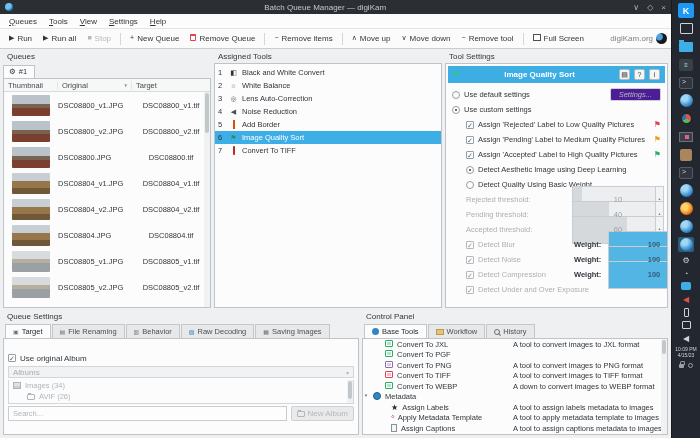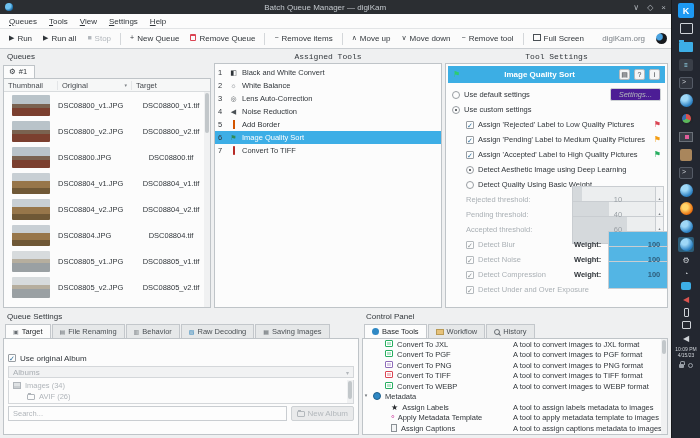--- a/index.html
+++ b/index.html
@@ -18,29 +18,29 @@
   .menubar { height:15px; background:#fcfcfc; border-bottom:1px solid #e2e4e6; display:flex; align-items:center; padding:0 4px; gap:2px; flex:none; }
   .menu-item { padding:1px 5px; display:inline-block; }
   .mn::first-letter { text-decoration:underline; }
   .toolbar { height:20px; background:#fbfbfb; border-bottom:1px solid #c9cdd1; display:flex; align-items:center; padding:0 4px; gap:1px; flex:none; }
   .tbtn { display:flex; gap:3px; padding:2px 5px; border-radius:2px; white-space:nowrap; }
   .tbtn .ic { font-size:7px; }
   .tbtn.disabled { color:#b2b7bc; }
   .sep { width:1px; height:12px; background:#d4d7da; margin:0 3px; }
   .trash { width:6px; height:7px; border:1px solid #da4453; border-top-width:2px; border-radius:1px; }
   .fs-ic { width:8px; height:7px; border:1px solid #4a5055; }
-  .brand { margin-left:auto; display:flex; align-items:center; gap:11px; color:#7b8187; }
+  .brand { margin-left:auto; display:flex; align-items:center; gap:3px; color:#7b8187; }
   .brand-logo { width:11px; height:11px; border-radius:50%; background:radial-gradient(circle at 30% 35%, #4aa3e0 0 28%, #17191d 40%); }
 
   
   .main { height:261px; display:flex; gap:3px; padding:2px 3px; flex:none; }
   .bottom { flex:1; display:flex; gap:3px; padding:1px 3px 3px 3px; min-height:0; }
   .panel { display:flex; flex-direction:column; min-width:0; }
   .panel-title { height:12px; font-size:8px; color:#31363b; padding:1px 4px 0 4px; flex:none; }
-  .panel-title.center { text-align:center;font-family:Liberation Mono, monospace; }
+  .panel-title.center { text-align:left; }
   .box { flex:1; background:#fcfcfc; border:1px solid #bfc4c8; min-height:0; position:relative; overflow:hidden; }
 
   
   .queues { width:208px; flex:none; }
   .qtab-row { height:15px; display:flex; align-items:flex-end; flex:none; }
   .qtab { background:#fcfcfc; border:1px solid #bfc4c8; border-bottom:none; padding:1px 7px 2px 5px; display:flex; gap:3px; align-items:center; font-size:7.5px; }
   .thead { display:flex; height:13px; background:#f6f7f7; border-bottom:1px solid #d9dcde; align-items:center; font-size:7.5px; color:#45494e; flex:none; }
   .th { padding:0 4px; border-right:1px solid #e3e5e7; }
   .th1{ width:54px; } .th2{ width:74px; display:flex; justify-content:space-between; align-items:center;} .th3{ flex:1; border-right:none; }
   .qbody { flex:1; overflow:hidden; position:relative; }
@@ -553,21 +553,20 @@
                   <span>Convert To JXL</span>
                 </span>
                 <span class="desc">A tool to convert images to JXL format</span>
               </div>
             <div class="crow">
                 <span class="name">
                   <span class="cind"></span>
                   <span class="conv-ic c-green"></span>
                   <span>Convert To PGF</span>
                 </span>
-                <span class="desc">A tool to convert images to PGF format</span>
               </div>
             <div class="crow">
                 <span class="name">
                   <span class="cind"></span>
                   <span class="conv-ic c-violet"></span>
                   <span>Convert To PNG</span>
                 </span>
                 <span class="desc">A tool to convert images to PNG format</span>
               </div>
             <div class="crow">
@@ -577,21 +576,21 @@
                   <span>Convert To TIFF</span>
                 </span>
                 <span class="desc">A tool to convert images to TIFF format</span>
               </div>
             <div class="crow">
                 <span class="name">
                   <span class="cind"></span>
                   <span class="conv-ic c-green"></span>
                   <span>Convert To WEBP</span>
                 </span>
-                <span class="desc">A tool to convert images to WEBP format</span>
+                <span class="desc">A down to convert images to WEBP format</span>
               </div>
             <div class="crow">
                 <span class="name">
                   <span class="exp" style="color:#6a7075;">▾</span>
                   <span class="meta-dot"></span>
                   <span>Metadata</span>
                 </span>
               </div>
             <div class="crow">
                 <span class="name">

